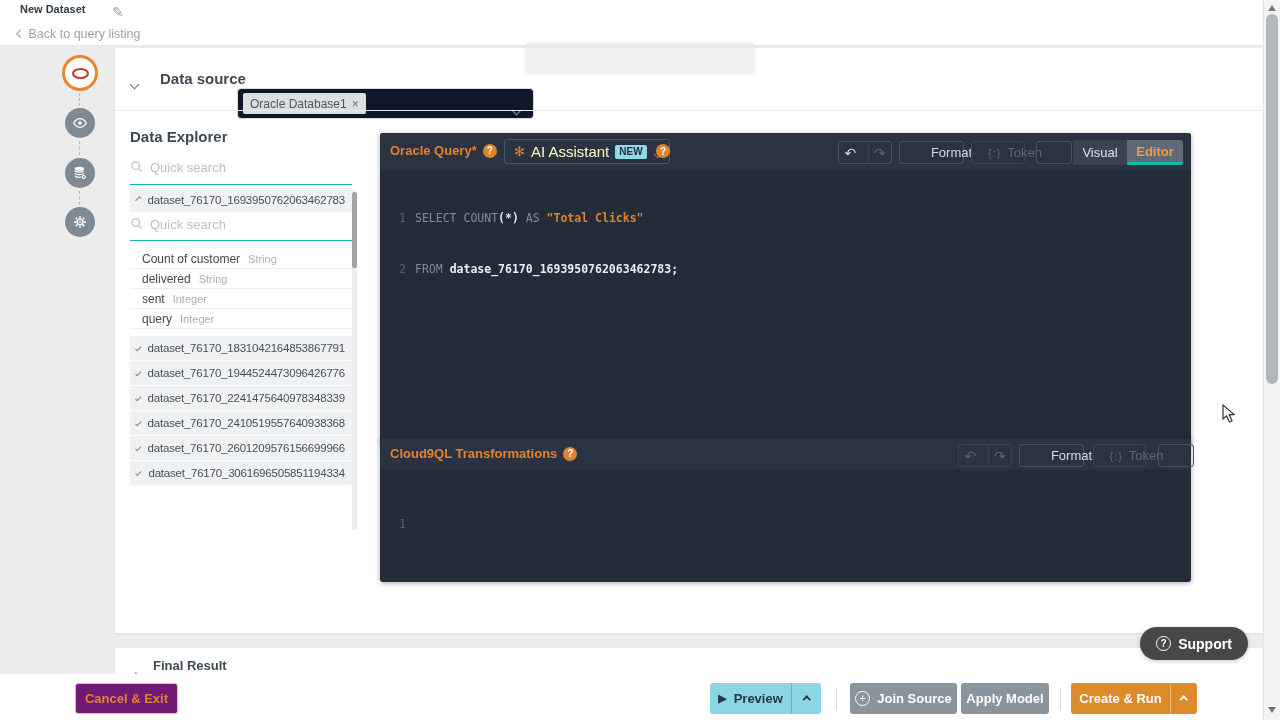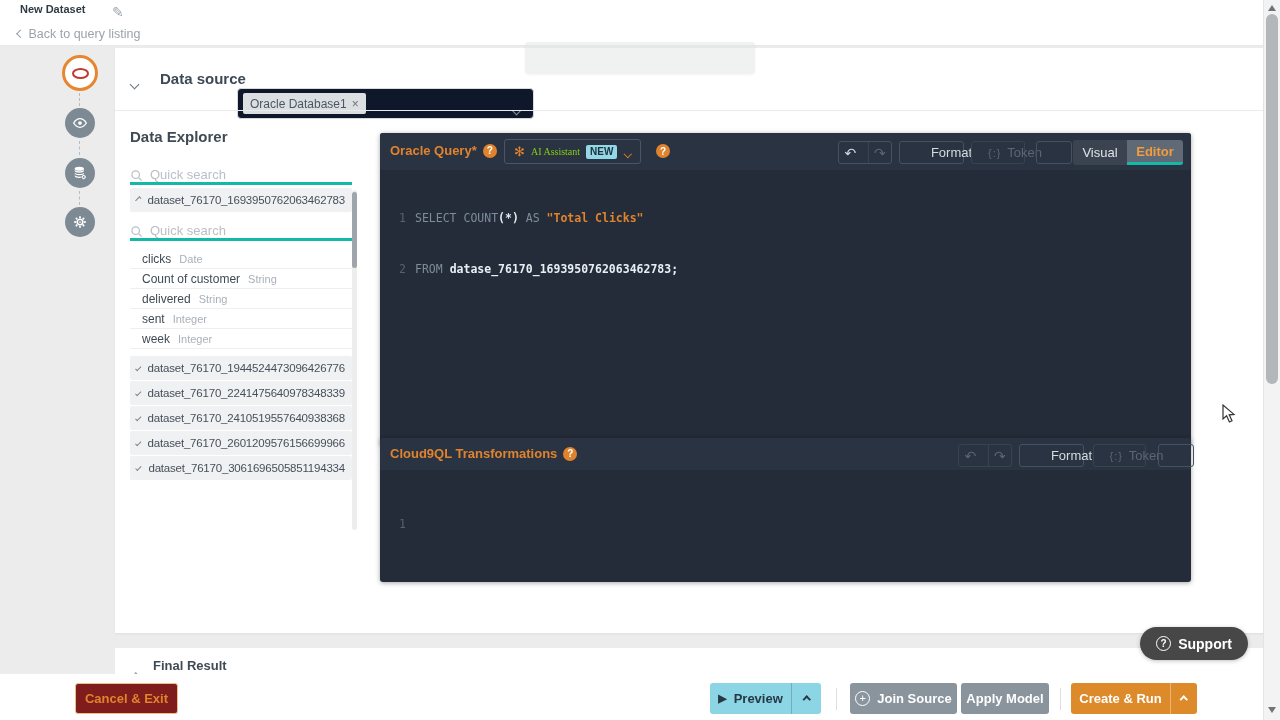--- a/index.html
+++ b/index.html
@@ -40,21 +40,21 @@
   .ds-chevron { position:absolute; left:131px; top:74px; color:#6c7681; }
   .ds-label { position:absolute; left:160px; top:70px; font-size:15px; font-weight:600; color:#3f4a55; }
   .ds-dropdown { position:absolute; left:237px; top:64px; width:297px; height:31px; background:#0f172a; border:1px solid #d8dbdd; border-radius:4px; cursor:pointer;margin-top:24px; }
   .ds-chip { position:absolute; left:5px; top:4px; height:21px; background:#dbdfe2; border-radius:2px; padding:3px 7px; font-size:12px; color:#4b5763; display:flex; align-items:center; gap:5px; }
   .ds-chip .x { color:#6b747e; font-size:12px; cursor:pointer; }
   .ds-dd-chev { position:absolute; right:13px; top:11px; color:#8a9299; }
   .section-divider { position:absolute; left:115px; top:110px; width:1153px; height:1px; background:#e9ebec; }
 
   
   .explorer-title { position:absolute; left:130px; top:128px; font-size:15px; font-weight:600; color:#3f4a55; }
-  .qsearch { position:absolute; display:flex; align-items:flex-end; gap:7px; border-bottom:3px solid #14b8a6; }
+  .qsearch { position:absolute; display:flex; align-items:flex-start; gap:7px; border-bottom:1px solid #14b8a6; }
   .qs-1 { left:130px; top:160px; width:222px; height:25px; }
   .qsearch input { border:none; outline:none; background:transparent; font-size:13px; color:#5a646e; width:180px; font-family:"Liberation Sans",sans-serif; }
   .qsearch input::placeholder { color:#b9bfc5; }
   .tree { position:absolute; left:130px; top:188px; width:222px; }
   .tree-item { height:24px; background:#f0f1f2; border-radius:2px; display:flex; align-items:center; gap:8px; padding:0 7px; margin-bottom:1px; cursor:pointer; color:#7d8791; }
   .tree-item .name { font-size:11.5px; color:#46505b; letter-spacing:-0.2px; white-space:nowrap; }
   .qs-2 { position:relative; left:0; top:0; width:222px; height:24px; margin:5px 0 8px 0; }
   .field-row { height:20px; display:flex; align-items:center; gap:8px; padding-left:12px; border-bottom:1px solid #efefef; cursor:pointer; }
   .field-name { font-size:12px; color:#3f4a55; }
   .field-type { font-size:11px; color:#a9b0b7; }
@@ -69,21 +69,21 @@
   .panel-head { position:absolute; left:0; top:0; width:100%; background:#2a3341; border-radius:3px 3px 0 0; }
   .panel-oracle .panel-head { height:37px; }
   .panel-c9ql .panel-head { height:32px; }
   .panel-title { position:absolute; left:10px; font-size:13px; font-weight:600; color:#e0832e; display:flex; align-items:center; gap:6px; }
   .panel-oracle .panel-title { top:10px; }
   .panel-c9ql .panel-title { top:8px; }
   .help-dot { display:inline-flex; width:14px; height:14px; border-radius:50%; background:#e0832e; color:#fff; font-size:10px; font-weight:bold; align-items:center; justify-content:center; cursor:pointer; }
 
   .ai-btn { position:absolute; left:124px; top:6px; height:25px; border:1px solid #49566a; border-radius:3px; display:flex; align-items:center; gap:6px; padding:0 9px; cursor:pointer; }
   .ai-ico { color:#e0832e; font-size:13px; }
-  .ai-label { color:#84cc16; font-size:10px;font-family:Liberation Serif, serif; }
+  .ai-label { color:#fef9c3; font-size:15px; }
   .ai-badge { background:#92d8e6; color:#22313d; font-size:10px; font-weight:bold; border-radius:2px; padding:1.5px 4px; }
   .ai-chev { color:#e0832e; margin-left:2px; }
   .ai-help { position:absolute; left:276px; top:11px; }
 
   .tb-btn { position:absolute; height:23px; border:1px solid #46525f; border-radius:3px; display:flex; align-items:center; justify-content:center; gap:6px; color:#d4dae0; font-size:13px; cursor:pointer; background:transparent;padding-left:34px; }
   .tb-btn.disabled { border-color:#39434f; color:#5c6773; cursor:default; }
   .undo-seg { display:flex; align-items:center; justify-content:center; width:50%; height:100%; font-size:14px; }
   .undo-seg.dim { color:#5c6773; border-left:1px solid #39434f; }
   .fmt-ico, .exp-ico { display:inline-flex; }
   .tok-ico { font-size:11px; letter-spacing:1px; }
@@ -103,21 +103,21 @@
   .tk-str { color:#e0832e; font-weight:bold; }
   .tk-id { color:#e8eef4; font-weight:bold; }
 
   
   .final-card { position:absolute; left:115px; top:648px; width:1153px; height:26px; background:#fff; }
   .fr-chev { position:absolute; left:133px; top:665px; color:#8a939c; }
   .fr-label { position:absolute; left:153px; top:658px; font-size:13px; font-weight:600; color:#3f4a55; }
 
   .footer { position:absolute; left:0; top:674px; width:1280px; height:46px; background:#fff; }
   .btn { position:absolute; top:9px; height:31px; display:flex; align-items:center; justify-content:center; font-size:13px; font-weight:600; border-radius:3px; cursor:pointer; }
-  .btn-cancel { left:75px; width:103px; background:#7f1d1d; border:1px solid #ecc189; color:#e0832e; }
+  .btn-cancel { left:75px; width:103px; background:#701a75; border:1px solid #ecc189; color:#e0832e; }
   .btn-preview { left:710px; width:81px; background:#8bd5e5; color:#273845; border-radius:3px 0 0 3px; gap:7px; }
   .btn-preview-chev { left:791px; width:30px; background:#8bd5e5; color:#273845; border-radius:0 3px 3px 0; border-left:1px solid rgba(39,56,69,0.25); }
   .foot-sep { position:absolute; top:14px; width:1px; height:22px; background:#dcdfe0; }
   .sep-1 { left:836px; } .sep-2 { left:1060px; }
   .btn-join { left:850px; width:107px; background:#8a949d; color:#fff; gap:7px; }
   .plus-circle { width:15px; height:15px; border:1.4px solid #fff; border-radius:50%; display:inline-flex; align-items:center; justify-content:center; font-size:11px; font-weight:normal; line-height:1; }
   .btn-apply { left:961px; width:88px; background:#8a949d; color:#fff; }
   .btn-create { left:1071px; width:99px; background:#dd8a2b; color:#fff; border-radius:3px 0 0 3px; }
   .btn-create-chev { left:1170px; width:27px; background:#dd8a2b; color:#fff; border-radius:0 3px 3px 0; border-left:1px solid rgba(255,255,255,0.35); }
   .play-ico { font-size:11px; }
@@ -222,39 +222,39 @@
     </div>
     <div class="qsearch qs-2">
       <svg width="13" height="13" viewBox="0 0 16 16">
           <circle cx="7" cy="7" r="4.6" fill="none" stroke="#b9bfc5" stroke-width="1.5"></circle>
           <line x1="10.6" y1="10.6" x2="14.2" y2="14.2" stroke="#b9bfc5" stroke-width="1.5"></line>
         </svg>
       <input type="text" placeholder="Quick search" style="">
     </div>
     <div class="fields-block">
       <div class="field-row">
-        <span class="field-name">clicks</span>
-        <span class="field-type">Date</span>
-      </div>
-      <div class="field-row">
         <span class="field-name">Count of customer</span>
         <span class="field-type">String</span>
       </div>
       <div class="field-row">
         <span class="field-name">delivered</span>
         <span class="field-type">String</span>
       </div>
       <div class="field-row">
         <span class="field-name">sent</span>
         <span class="field-type">Integer</span>
       </div>
       <div class="field-row">
-        <span class="field-name">week</span>
+        <span class="field-name">query</span>
         <span class="field-type">Integer</span>
       </div>
+    </div>
+    <div class="tree-item">
+      <span class="chv down sm"></span>
+      <span class="name">dataset_76170_1831042164853867791</span>
     </div>
     <div class="tree-item">
       <span class="chv down sm"></span>
       <span class="name">dataset_76170_1944524473096426776</span>
     </div>
     <div class="tree-item">
       <span class="chv down sm"></span>
       <span class="name">dataset_76170_2241475640978348339</span>
     </div>
     <div class="tree-item">

